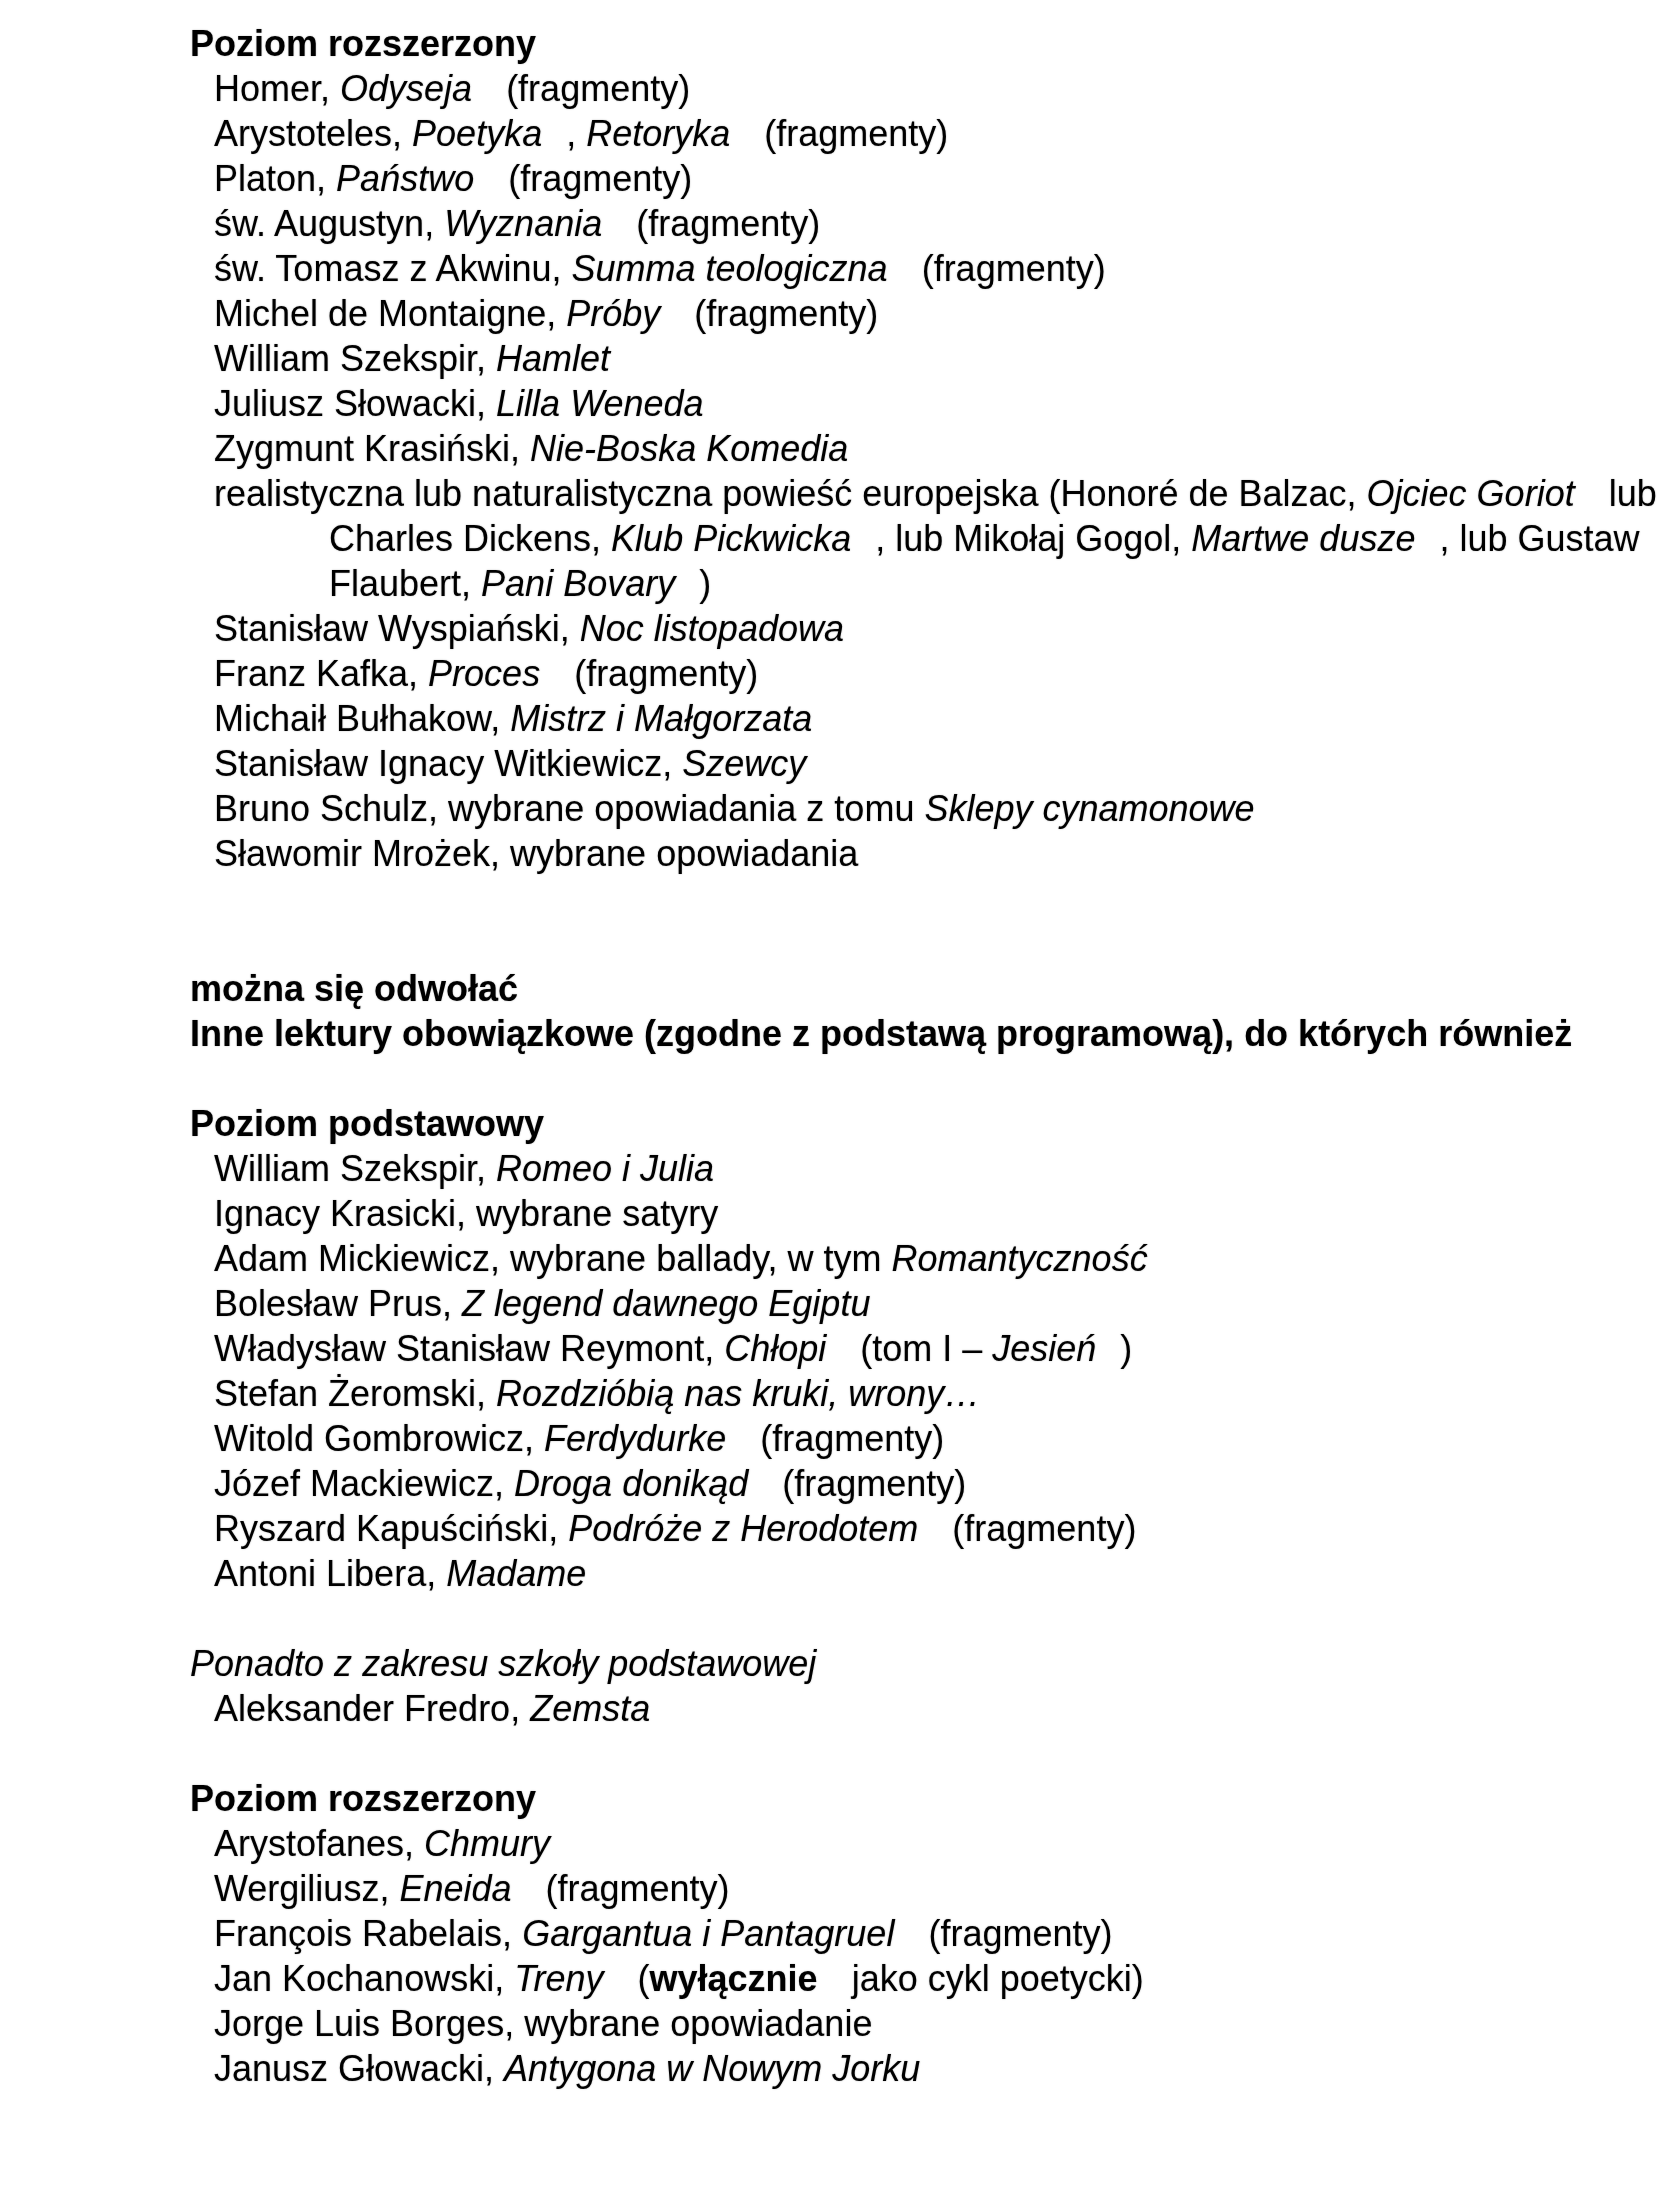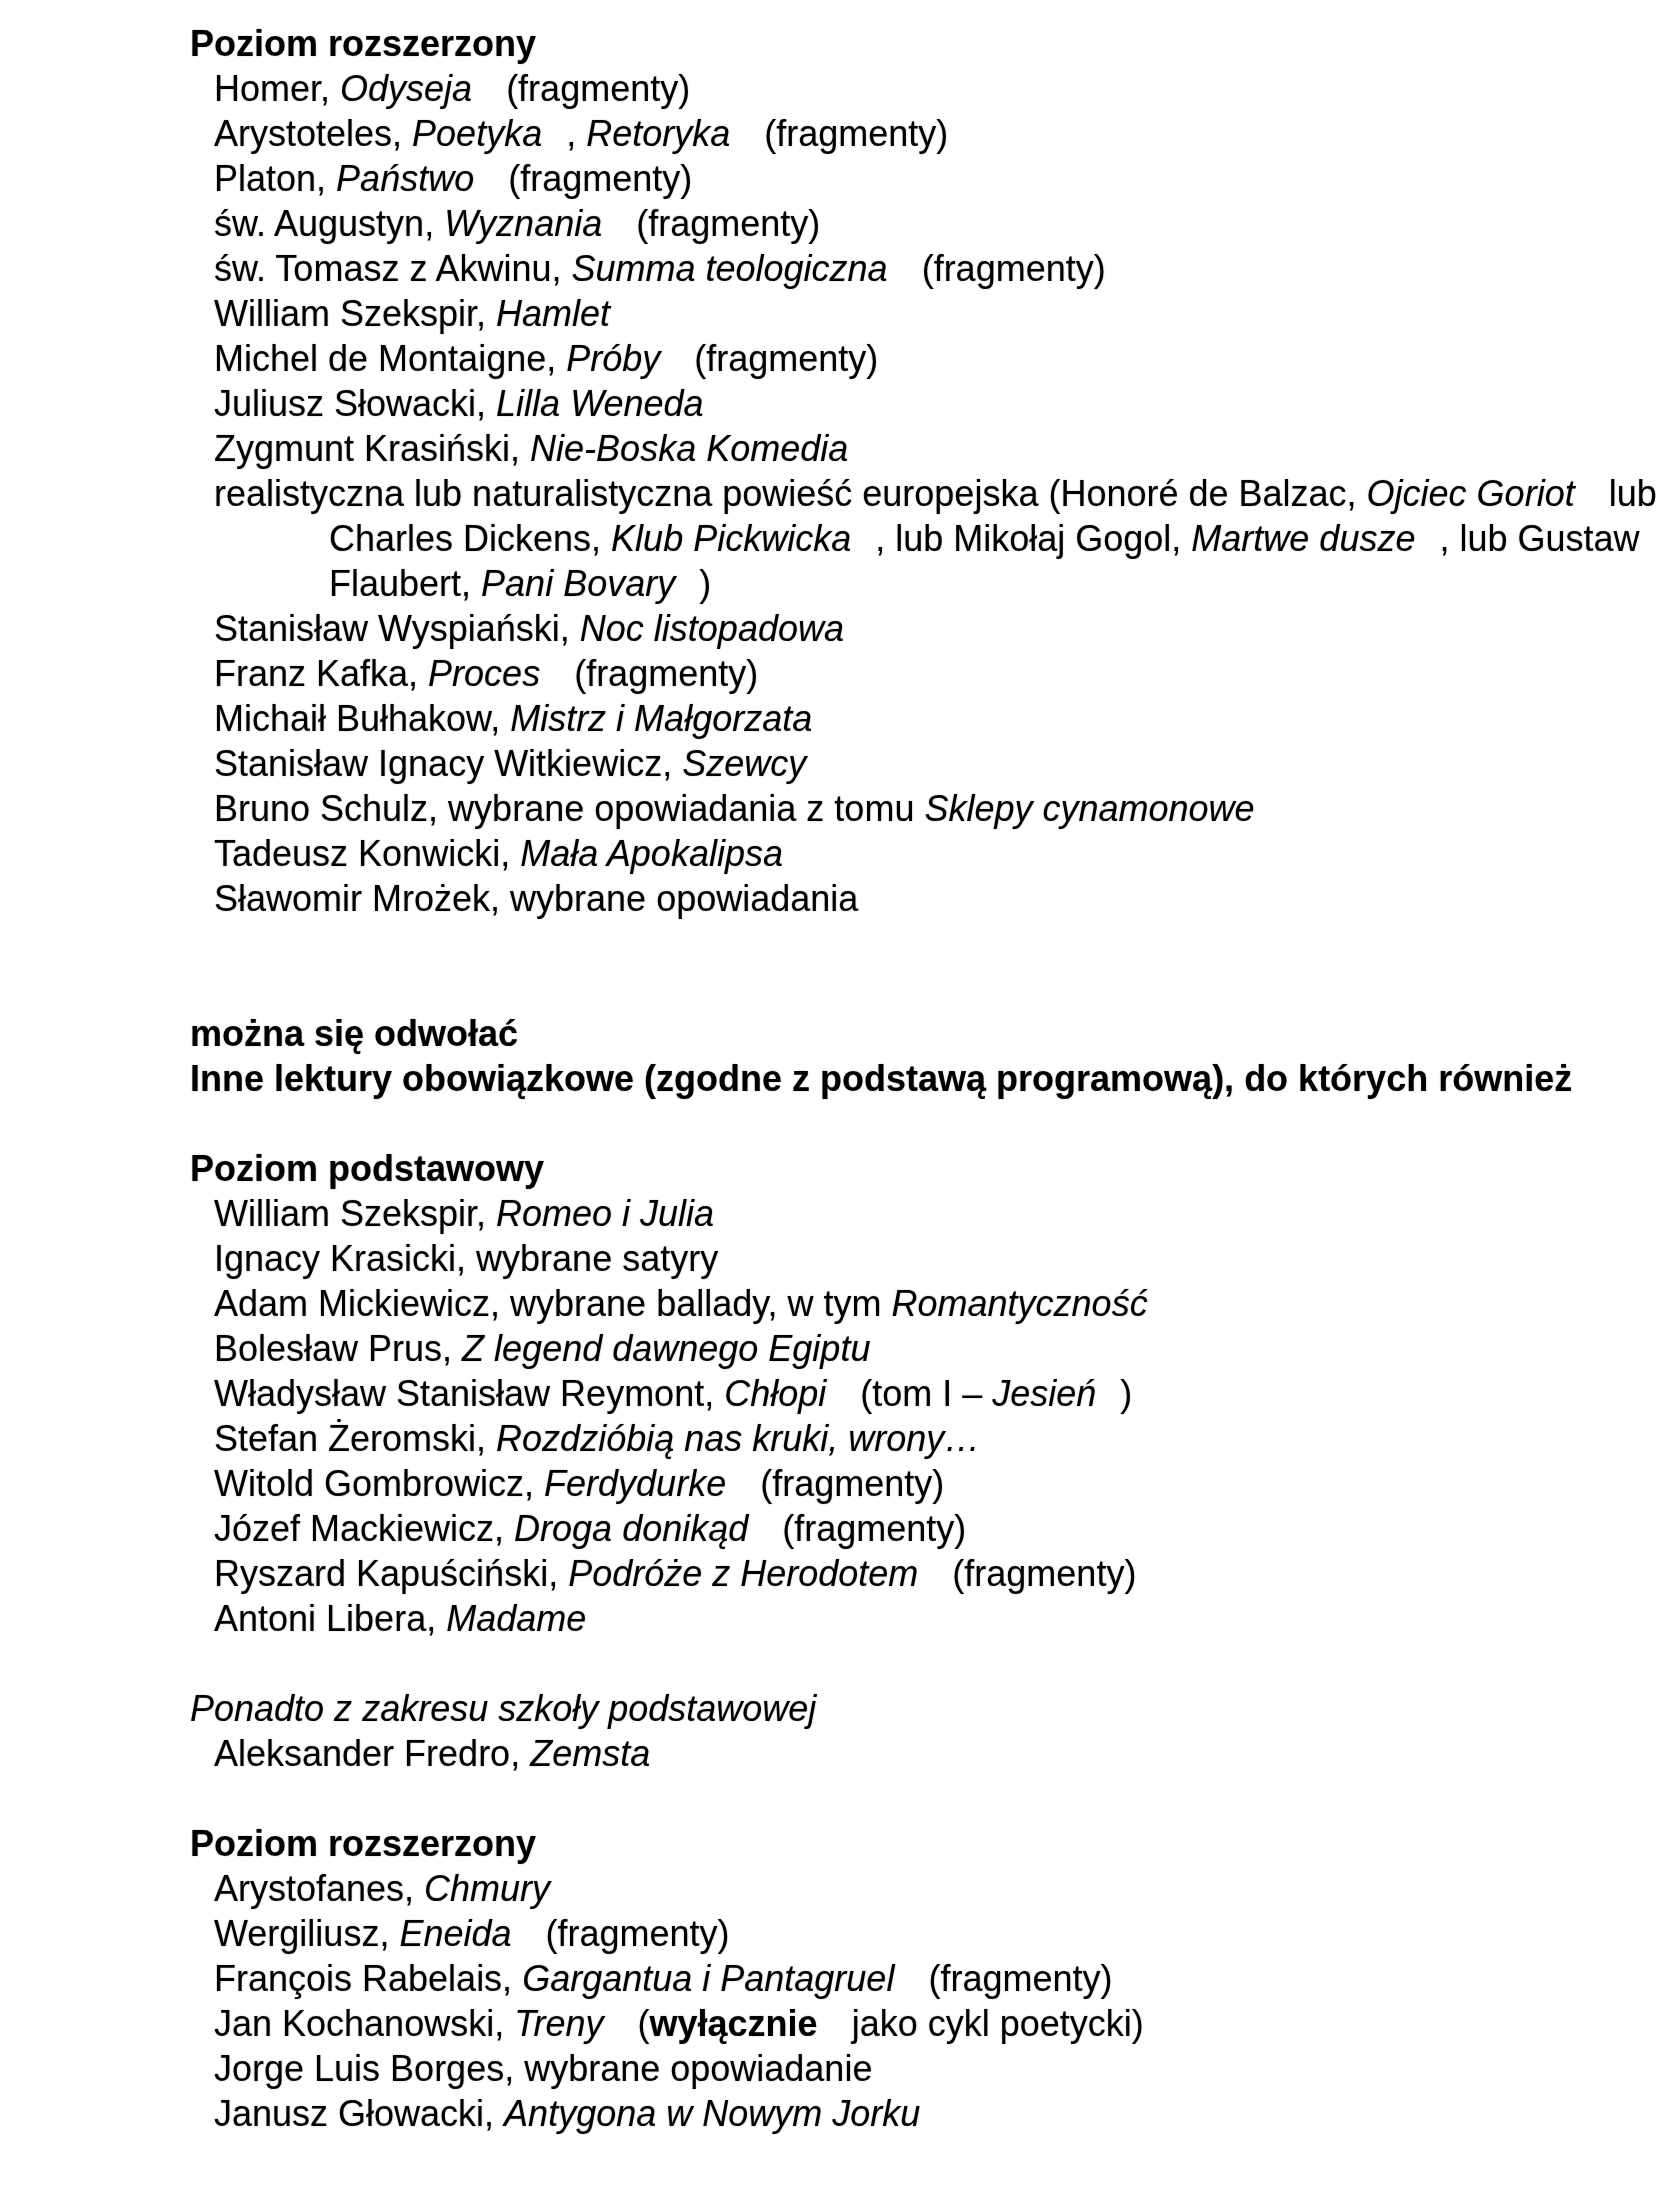--- a/index.html
+++ b/index.html
@@ -41,33 +41,32 @@
 <body>
 
 <main class="page">
   <div id="reading-list">
       <div class="line"><span class="seg-b">Poziom rozszerzony</span></div>
       <div class="line"><span class="seg-n">Homer, </span><span class="seg-i">Odyseja</span><span class="seg-n"> (fragmenty)</span></div>
       <div class="line"><span class="seg-n">Arystoteles, </span><span class="seg-i">Poetyka</span><span class="seg-n">, </span><span class="seg-i">Retoryka</span><span class="seg-n"> (fragmenty)</span></div>
       <div class="line"><span class="seg-n">Platon, </span><span class="seg-i">Państwo</span><span class="seg-n"> (fragmenty)</span></div>
       <div class="line"><span class="seg-n">św. Augustyn, </span><span class="seg-i">Wyznania</span><span class="seg-n"> (fragmenty)</span></div>
       <div class="line"><span class="seg-n">św. Tomasz z Akwinu, </span><span class="seg-i">Summa teologiczna</span><span class="seg-n"> (fragmenty)</span></div>
+      <div class="line"><span class="seg-n">Michel de Montaigne, </span><span class="seg-i">Próby</span><span class="seg-n"> (fragmenty)</span></div>
       <div class="line"><span class="seg-n">William Szekspir, </span><span class="seg-i">Hamlet</span></div>
-      <div class="line"><span class="seg-n">Michel de Montaigne, </span><span class="seg-i">Próby</span><span class="seg-n"> (fragmenty)</span></div>
       <div class="line"><span class="seg-n">Juliusz Słowacki, </span><span class="seg-i">Lilla Weneda</span></div>
       <div class="line"><span class="seg-n">Zygmunt Krasiński, </span><span class="seg-i">Nie-Boska Komedia</span></div>
       <div class="line"><span class="seg-n">realistyczna lub naturalistyczna powieść europejska (Honoré de Balzac, </span><span class="seg-i">Ojciec Goriot</span><span class="seg-n"> lub</span></div>
       <div class="line indent"><span class="seg-n">Charles Dickens, </span><span class="seg-i">Klub Pickwicka</span><span class="seg-n">, lub Mikołaj Gogol, </span><span class="seg-i">Martwe dusze</span><span class="seg-n">, lub Gustaw</span></div>
       <div class="line indent"><span class="seg-n">Flaubert, </span><span class="seg-i">Pani Bovary</span><span class="seg-n">)</span></div>
       <div class="line"><span class="seg-n">Stanisław Wyspiański, </span><span class="seg-i">Noc listopadowa</span></div>
       <div class="line"><span class="seg-n">Franz Kafka, </span><span class="seg-i">Proces</span><span class="seg-n"> (fragmenty)</span></div>
       <div class="line"><span class="seg-n">Michaił Bułhakow, </span><span class="seg-i">Mistrz i Małgorzata</span></div>
       <div class="line"><span class="seg-n">Stanisław Ignacy Witkiewicz, </span><span class="seg-i">Szewcy</span></div>
       <div class="line"><span class="seg-n">Bruno Schulz, wybrane opowiadania z tomu </span><span class="seg-i">Sklepy cynamonowe</span></div>
-      <div class="line"><span class="seg-n">Tadeusz Konwicki, </span><span class="seg-i">Mała Apokalipsa</span></div>
       <div class="line"><span class="seg-n">Sławomir Mrożek, wybrane opowiadania</span></div>
       <div class="line blank"></div>
       <div class="line blank"></div>
       <div class="line"><span class="seg-b">można się odwołać</span></div>
       <div class="line"><span class="seg-b">Inne lektury obowiązkowe (zgodne z podstawą programową), do których również</span></div>
       <div class="line blank"></div>
       <div class="line"><span class="seg-b">Poziom podstawowy</span></div>
       <div class="line"><span class="seg-n">William Szekspir, </span><span class="seg-i">Romeo i Julia</span></div>
       <div class="line"><span class="seg-n">Ignacy Krasicki, wybrane satyry</span></div>
       <div class="line"><span class="seg-n">Adam Mickiewicz, wybrane ballady, w tym </span><span class="seg-i">Romantyczność</span></div>

